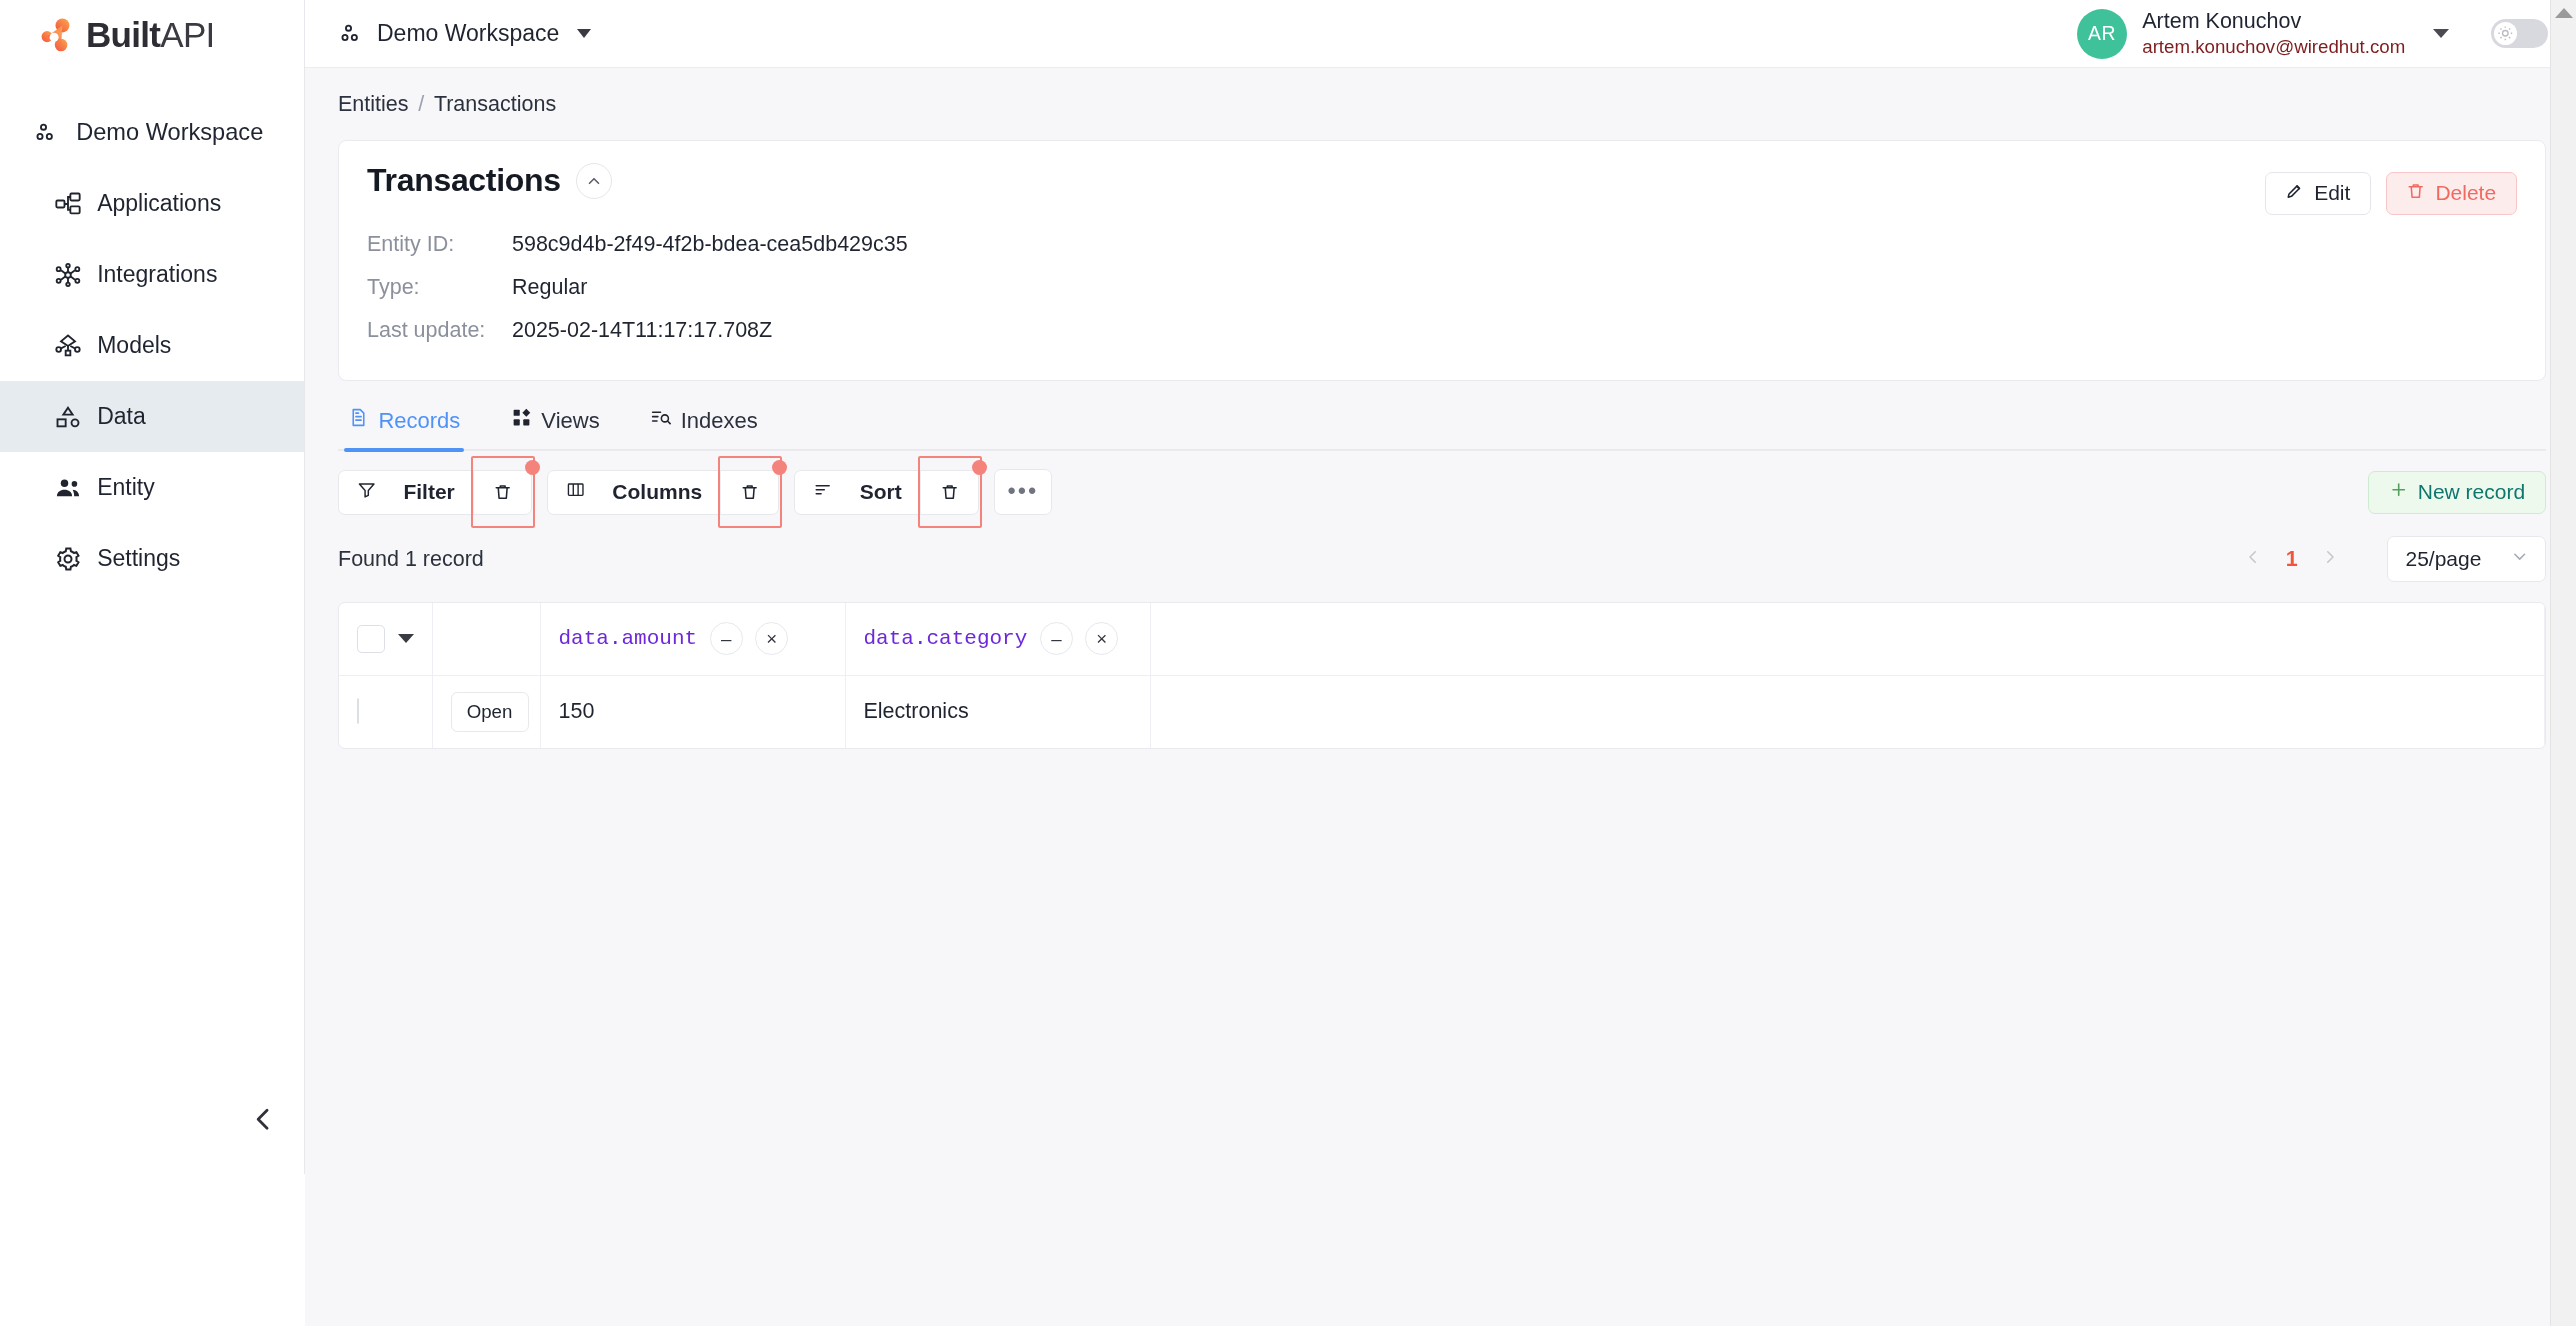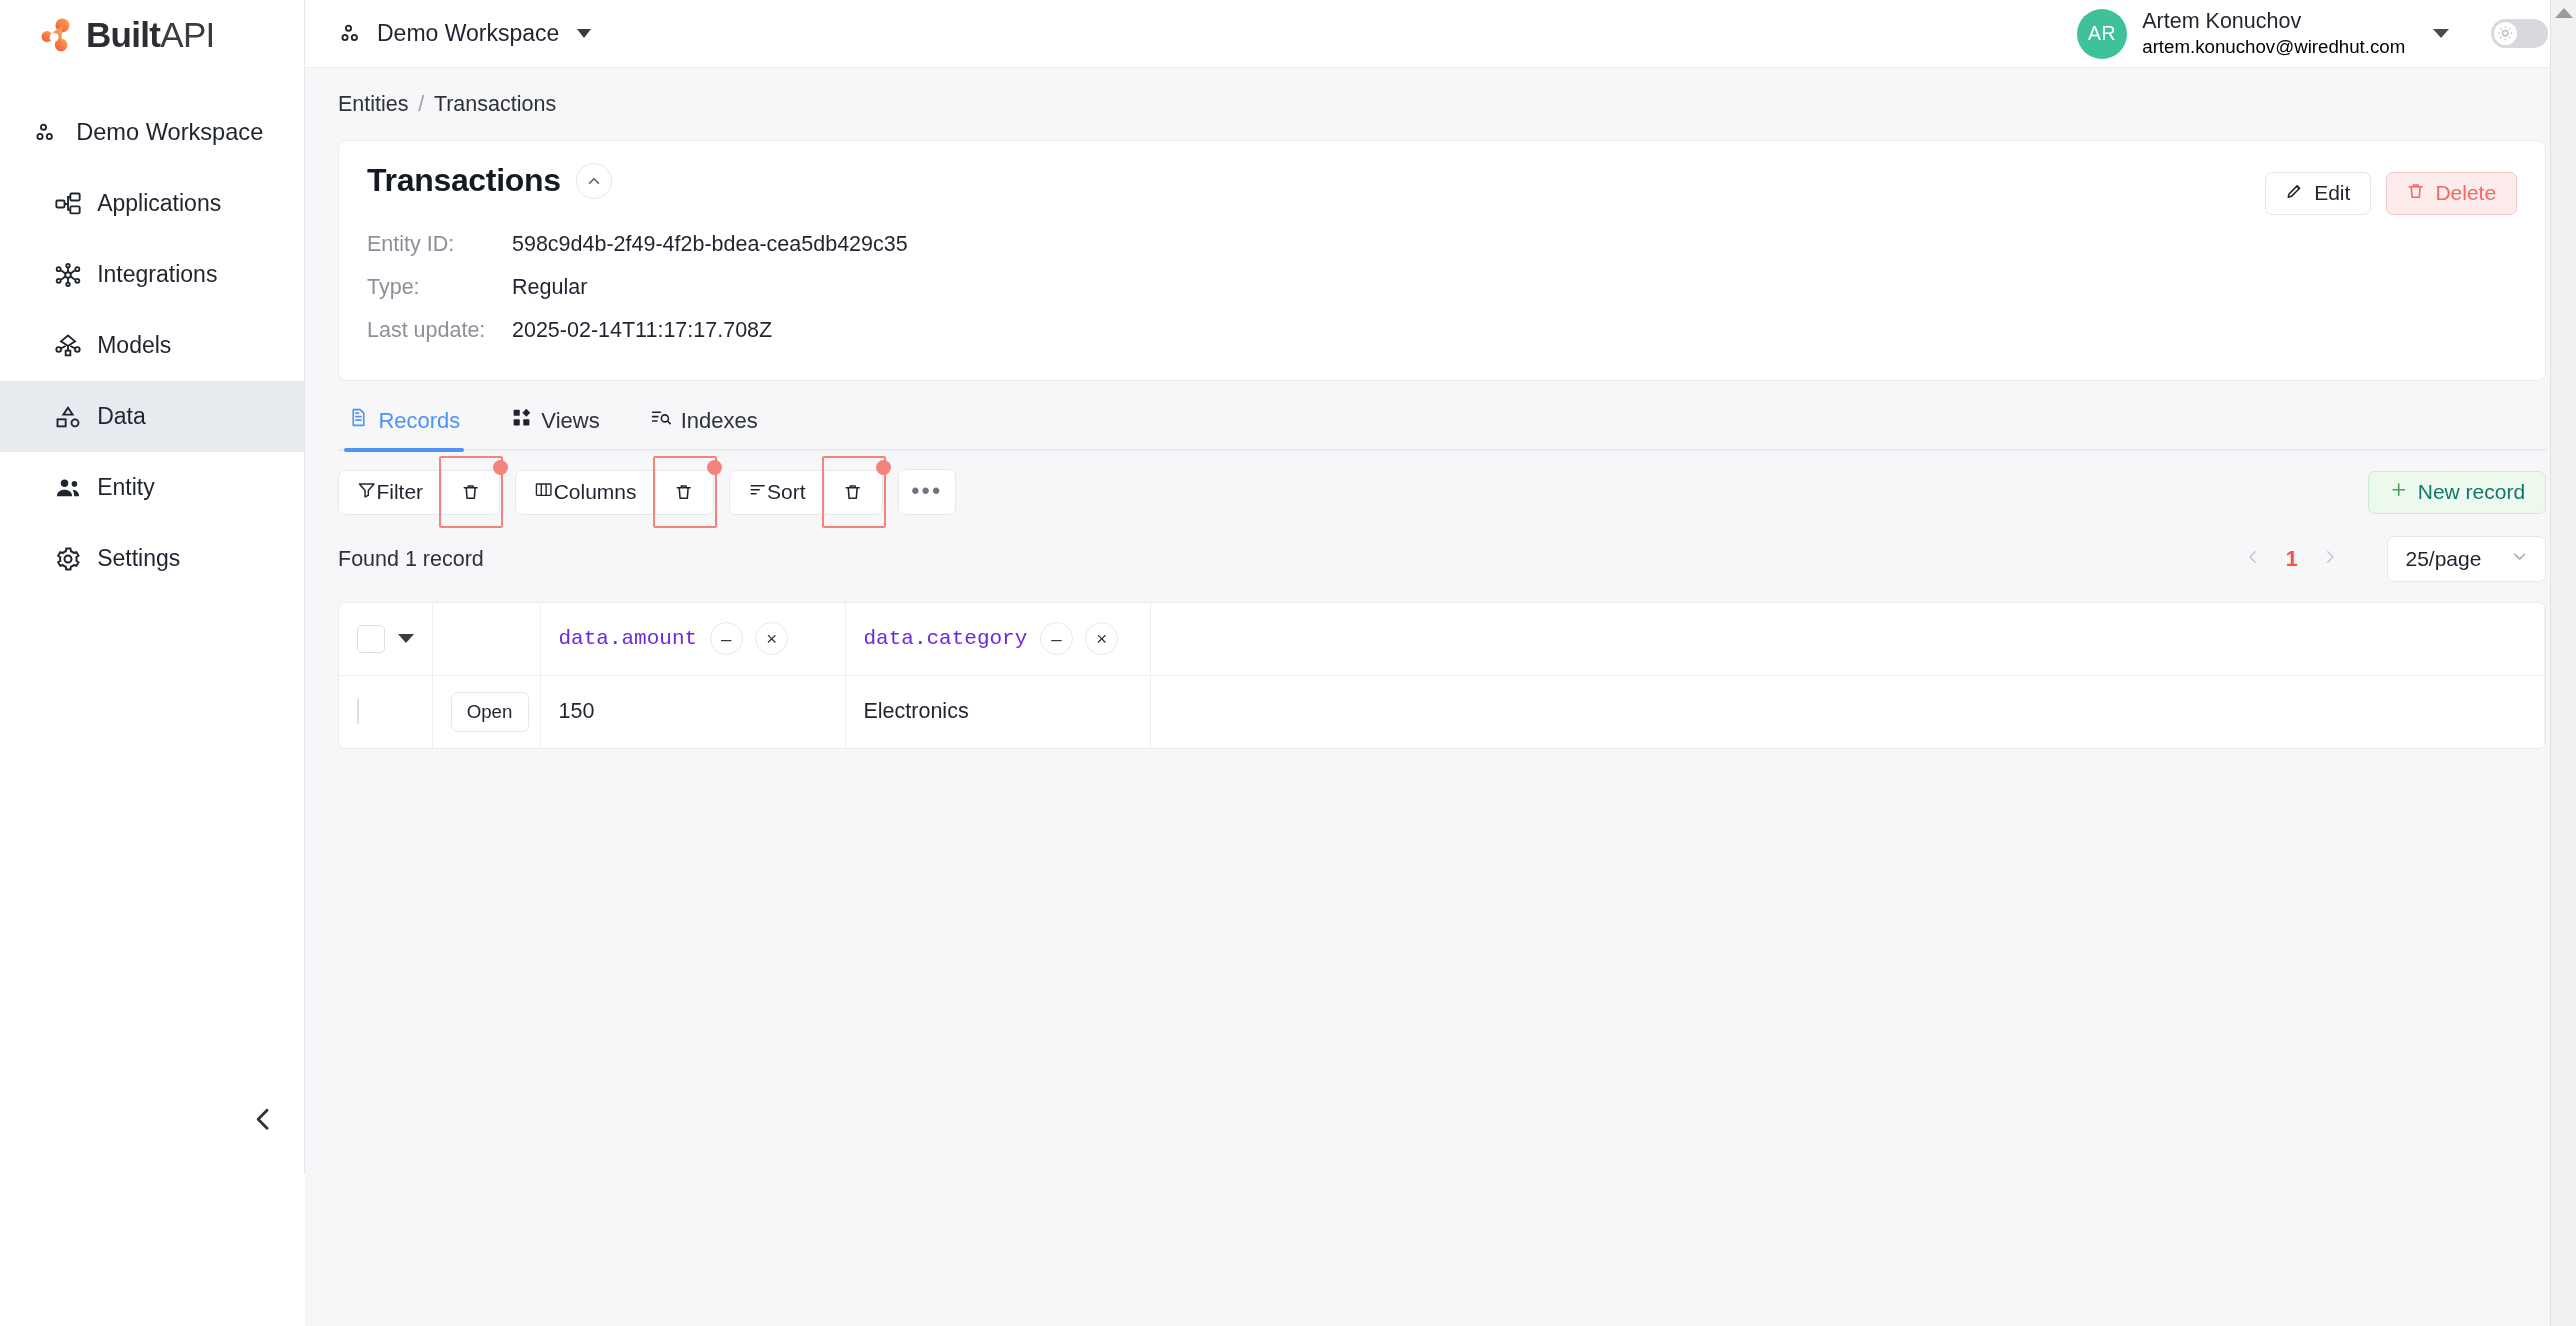--- a/index.html
+++ b/index.html
@@ -91,21 +91,21 @@
   .topbar-spacer { flex: 1 1 auto; }
   .user-box { display: flex; align-items: center; gap: 15.2px; cursor: pointer; }
   .avatar {
     width: 50px; height: 50px; border-radius: 50%;
     background: #3fc29a; color: #ffffff;
     display: flex; align-items: center; justify-content: center;
     font-size: 19.4px; letter-spacing: 0.7px;
   }
   .user-meta { display: flex; flex-direction: column; gap: 1.4px; }
   .user-name { font-size: 21.5px; color: #1f2430; }
-  .user-email { font-size: 18.7px; color: #000000; }
+  .user-email { font-size: 18.7px; color: #7f1d1d; }
   .user-caret {
     width: 0; height: 0; margin-left: 12.5px;
     border-left: 8.3px solid transparent;
     border-right: 8.3px solid transparent;
     border-top: 9.7px solid #4a4a52;
   }
   .theme-toggle {
     margin-left: 42px;
     width: 57px; height: 29px; border-radius: 15.2px;
     background: #d7d9de;
@@ -200,23 +200,23 @@
     display: flex; align-items: center; gap: 15.2px;
     position: relative;
   }
   .tool-group {
     display: flex; align-items: stretch;
     border: 1.4px solid #e6e8ec; border-radius: 7px;
     background: #fff; overflow: visible;
     position: relative;
   }
   .tool-main {
-    display: flex; align-items: center; gap: 0;
+    display: flex; align-items: center; gap: 27px;
     height: 43px; padding: 0 18px;
-    font-size: 21px; color: #1f2430; cursor: pointer;
+    font-size: 21px; color: #1f2430; cursor: pointer; font-weight: bold;
   }
   .tool-trash {
     width: 58px;
     display: flex; align-items: center; justify-content: center;
     border-left: 1.4px solid #edeef1;
     cursor: pointer;
     position: relative;
   }
   
   .hl-box {

